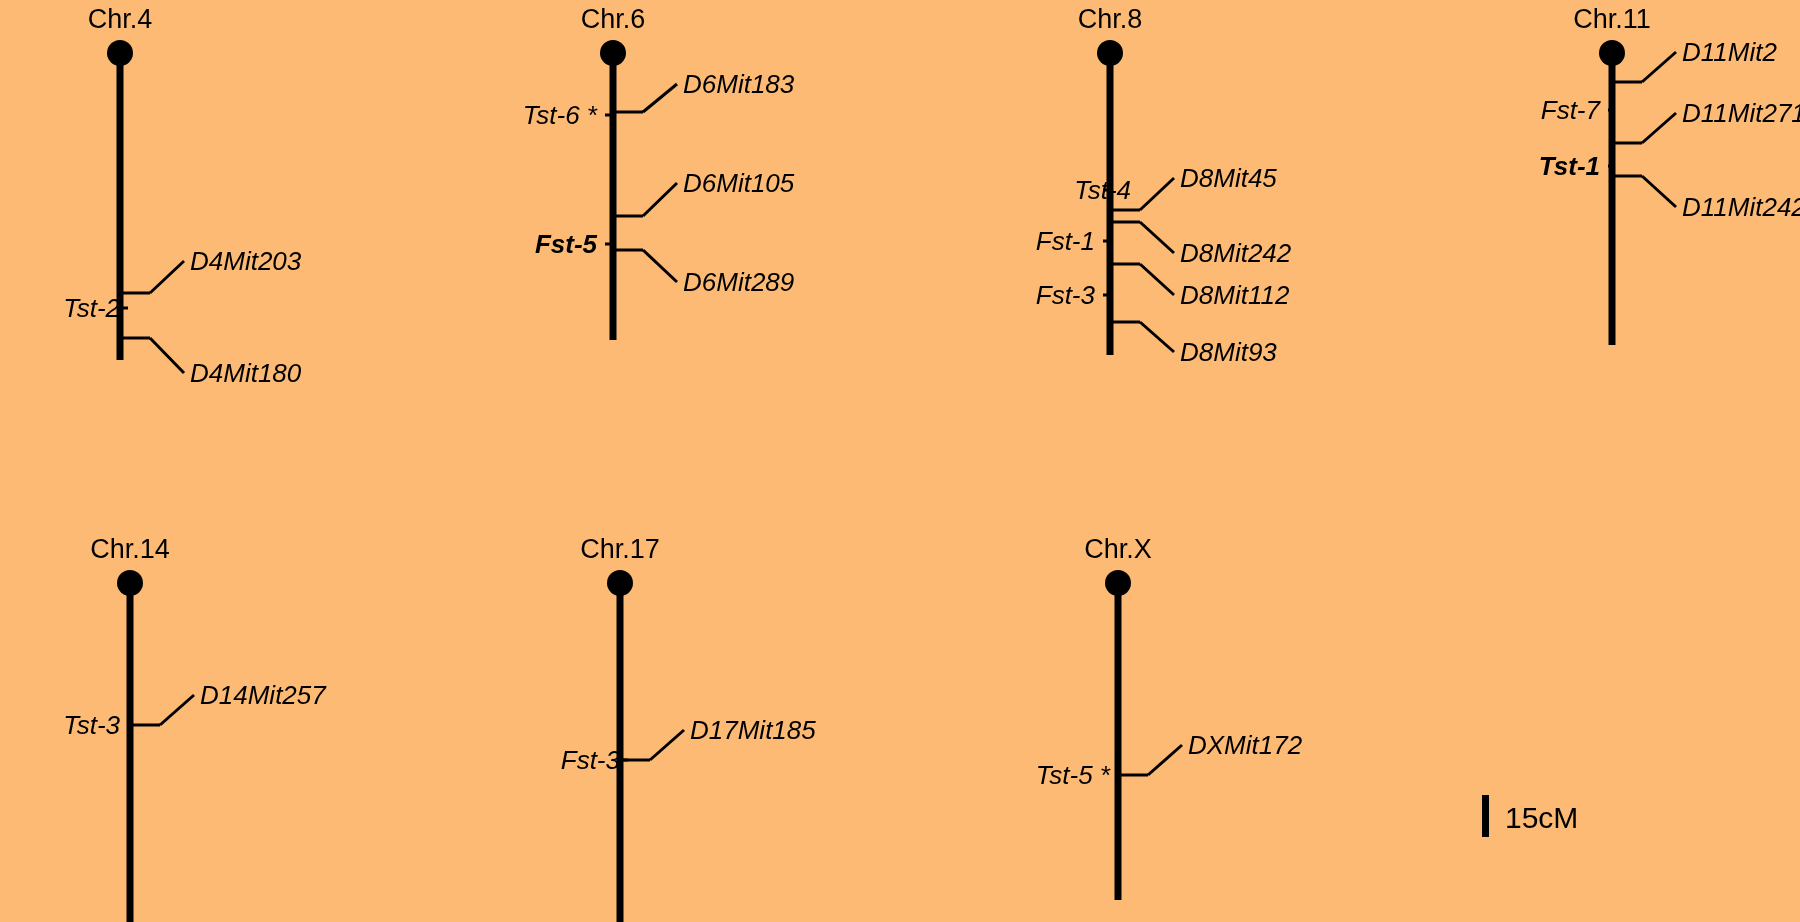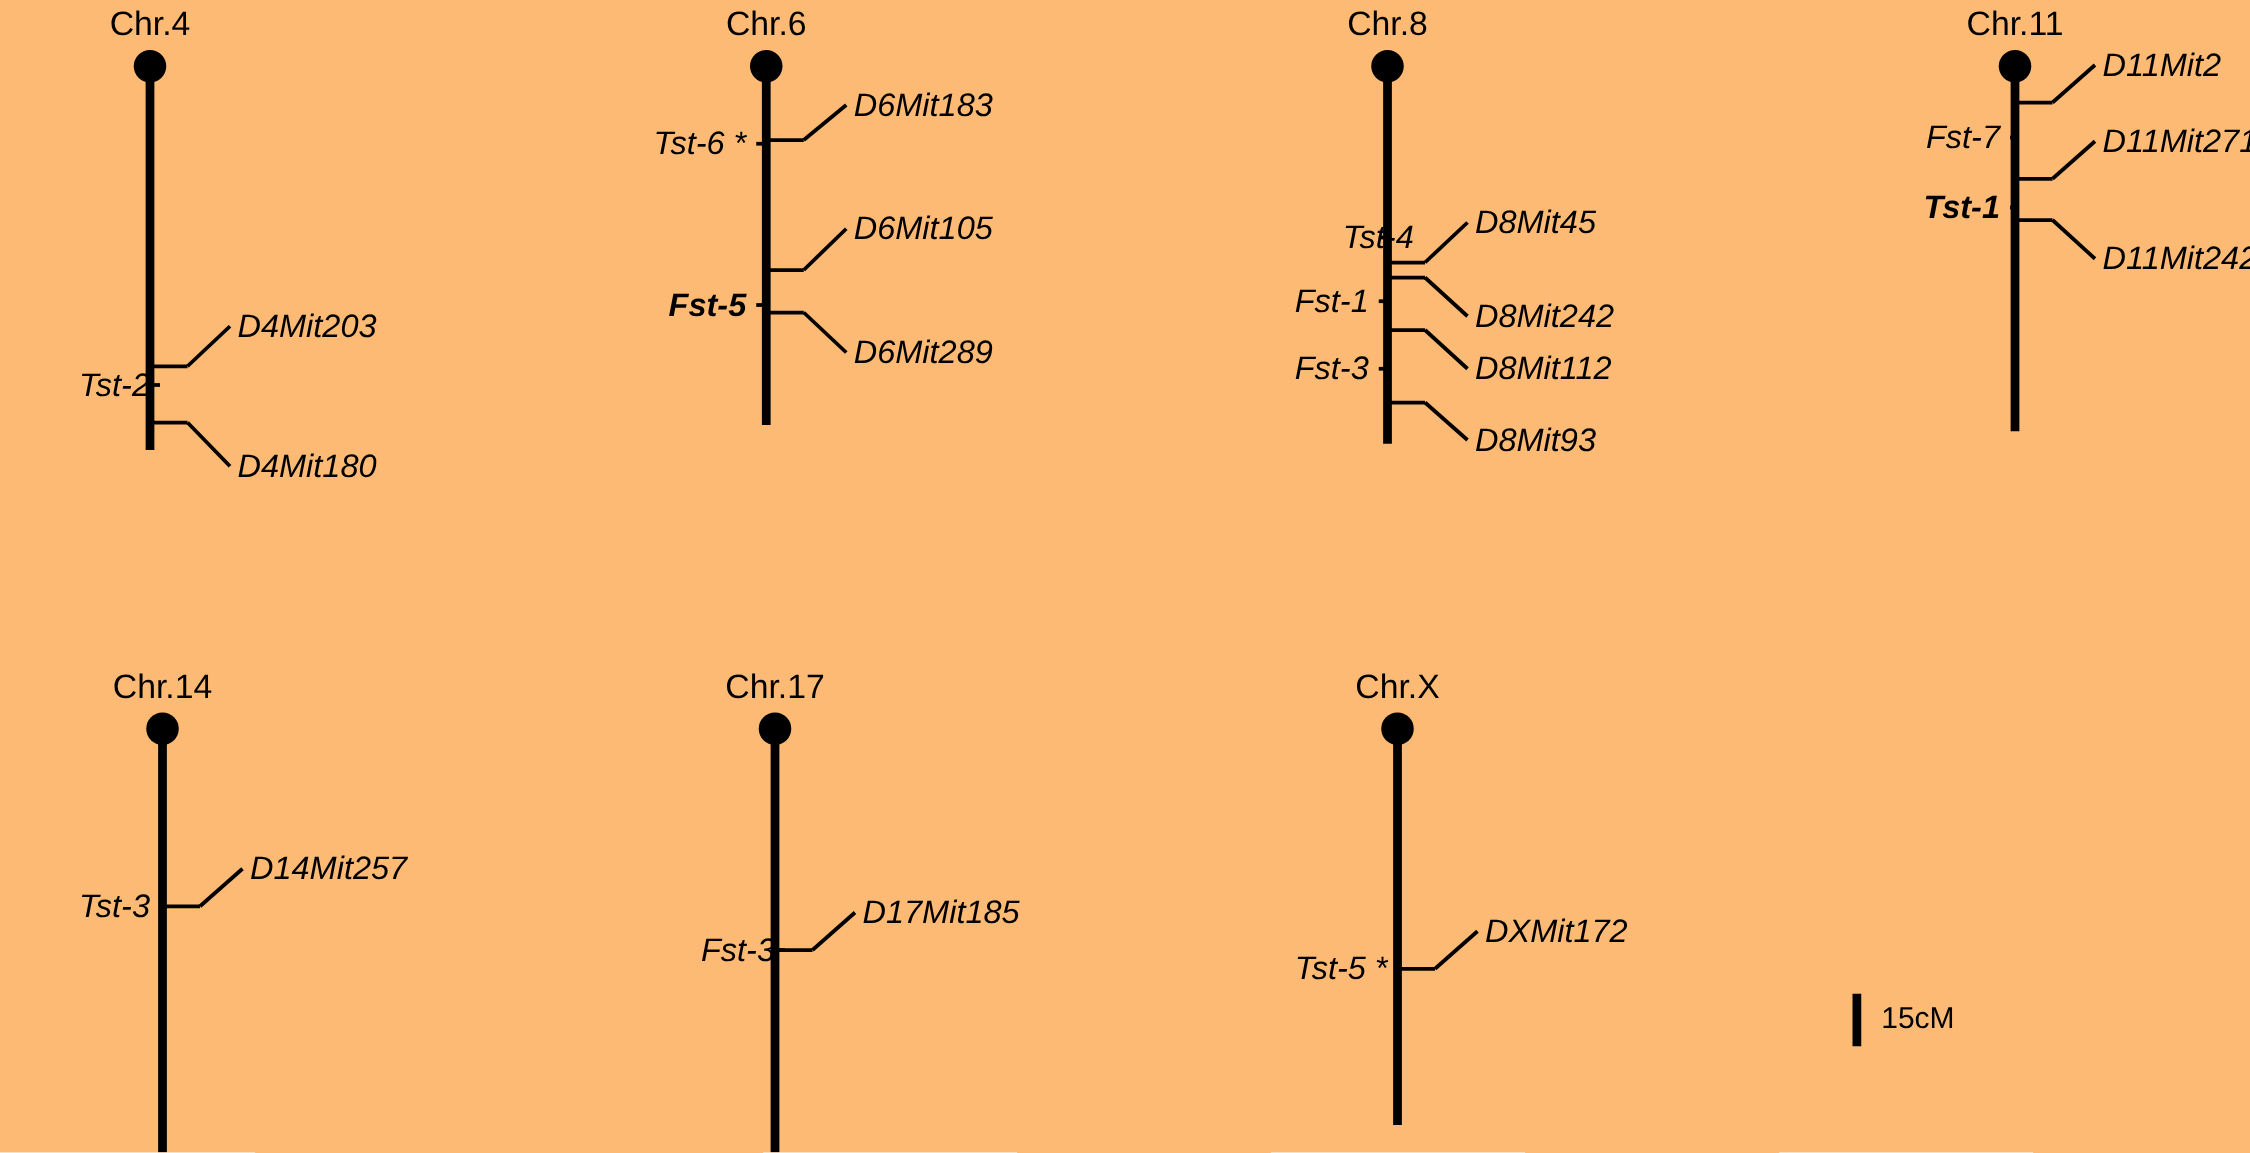--- a/index.html
+++ b/index.html
@@ -52,21 +52,21 @@
   .marker-label.left {
     transform: translate(-100%, -50%);
   }
   .scale-bar {
     position: absolute;
     width: 7px;
     background: #000;
   }
   .scale-text {
     position: absolute;
-    font-size: 24px;
+    font-size: 30px;
     color: #000;
     white-space: nowrap;
   }
   svg.leaders {
     position: absolute;
     left: 0;
     top: 0;
     width: 1800px;
     height: 922px;
     pointer-events: none;

